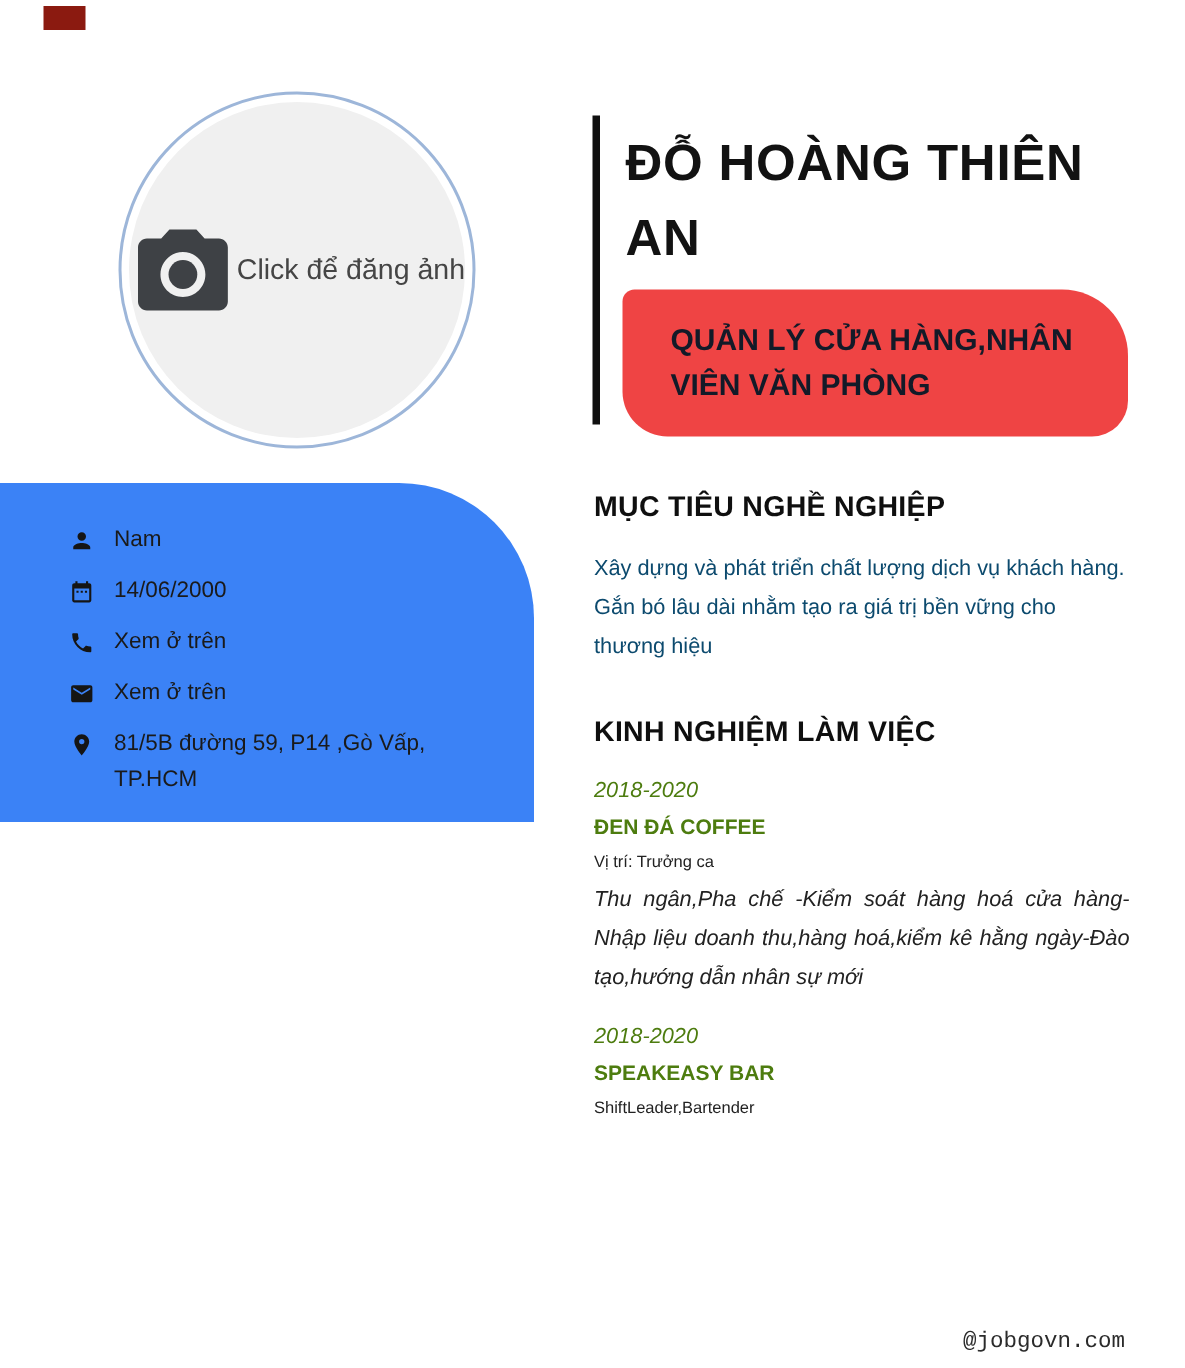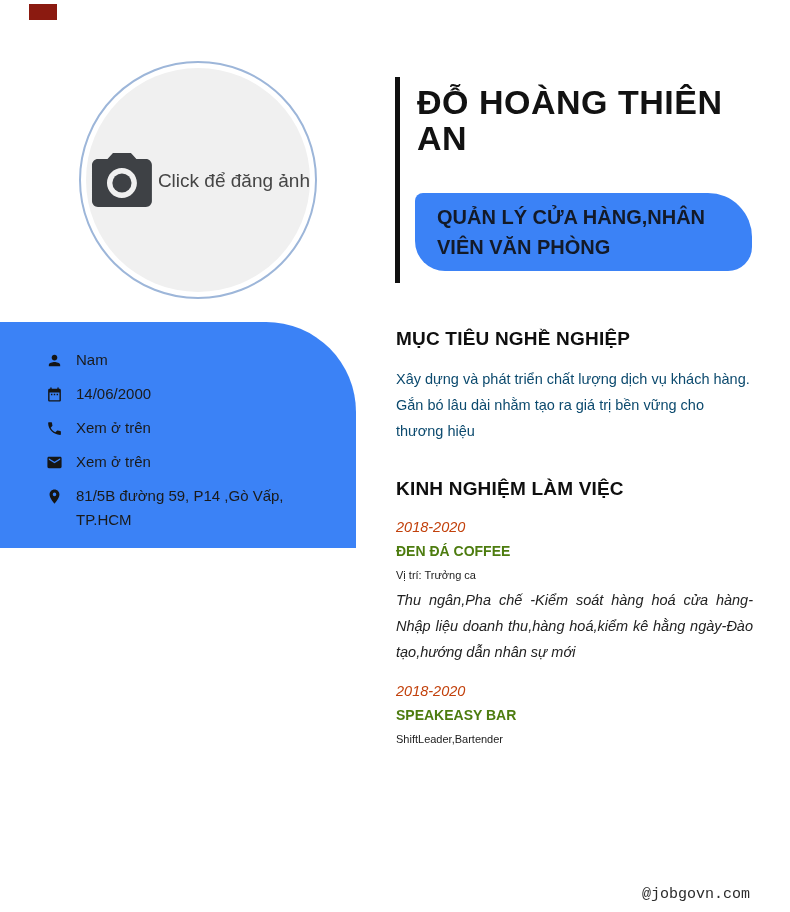--- a/index.html
+++ b/index.html
@@ -19,46 +19,46 @@
     position:absolute;left:5px;top:5px;right:5px;bottom:5px;background:#f0f0f0;border-radius:50%;
     display:flex;flex-direction:row;align-items:center;justify-content:center;
   }
   .camera-svg{width:124px;height:104px;fill:#3e4145;margin-top:6px;}
   .photo-caption{font-size:19px;color:#454545;margin-top:2px;white-space:nowrap;}
 
   
   .header-bar{position:absolute;left:395px;top:77px;width:5px;height:206px;background:#101010;}
   .name{
     position:absolute;left:417px;top:84px;width:355px;
-    font-size:34px;font-weight:700;line-height:36px;color:#121212;letter-spacing:0.5px;
+    font-size:34px;font-weight:700;line-height:50px;color:#121212;letter-spacing:0.5px;
   }
   .job-title-box{
-    position:absolute;left:415px;top:193px;width:337px;height:78px;box-sizing:border-box;
-    background:#3b82f6;border-radius:8px 44px 24px 30px;
-    display:flex;align-items:center;padding:0 12px 0 22px;
+    position:absolute;left:415px;top:193px;width:337px;height:98px;box-sizing:border-box;
+    background:#ef4444;border-radius:8px 44px 24px 30px;
+    display:flex;align-items:center;padding:0 12px 0 32px;
   }
   .job-title{font-size:20px;font-weight:700;line-height:30px;color:#131a28;}
 
   
   .sidebar{
     position:absolute;left:0;top:322px;width:356px;height:226px;box-sizing:border-box;
     background:#3b82f6;border-radius:0 90px 0 0;padding:26px 34px 0 46px;
   }
   .info-row{display:flex;align-items:flex-start;margin-bottom:10px;}
   .info-icon{width:17px;height:17px;flex:0 0 auto;margin-right:13px;margin-top:4px;fill:#151515;}
   .info-label{font-size:15px;line-height:24px;color:#1a1a1a;}
 
   
   .right-col{position:absolute;left:396px;width:357px;}
   .objective{top:328px;}
   .experience{top:478px;}
   .section-heading{font-size:19px;font-weight:700;color:#0f0f0f;margin:0 0 16px 0;letter-spacing:0.2px;}
   .body-text{font-size:14.5px;line-height:26px;color:#0c4a6e;margin:0;}
   .entry{margin-bottom:15px;}
-  .entry-period{font-size:14.5px;font-style:italic;line-height:23px;color:#c2410c;}
+  .entry-period{font-size:14.5px;font-style:italic;line-height:23px;color:#4d7c0f;}
   .entry-company{font-size:14px;font-weight:700;line-height:24px;color:#4d7c0f;}
   .entry-role{font-size:11px;line-height:24px;color:#222;}
   .entry-desc{font-size:14.5px;line-height:26px;color:#222;text-align:justify;text-justify:inter-word;margin:0;font-style:italic;}
 
   .watermark{
     position:absolute;right:40px;bottom:9px;
     font-family:Liberation Mono, monospace;
     font-size:15px;color:#2b2b2b;
   }
 </style>

